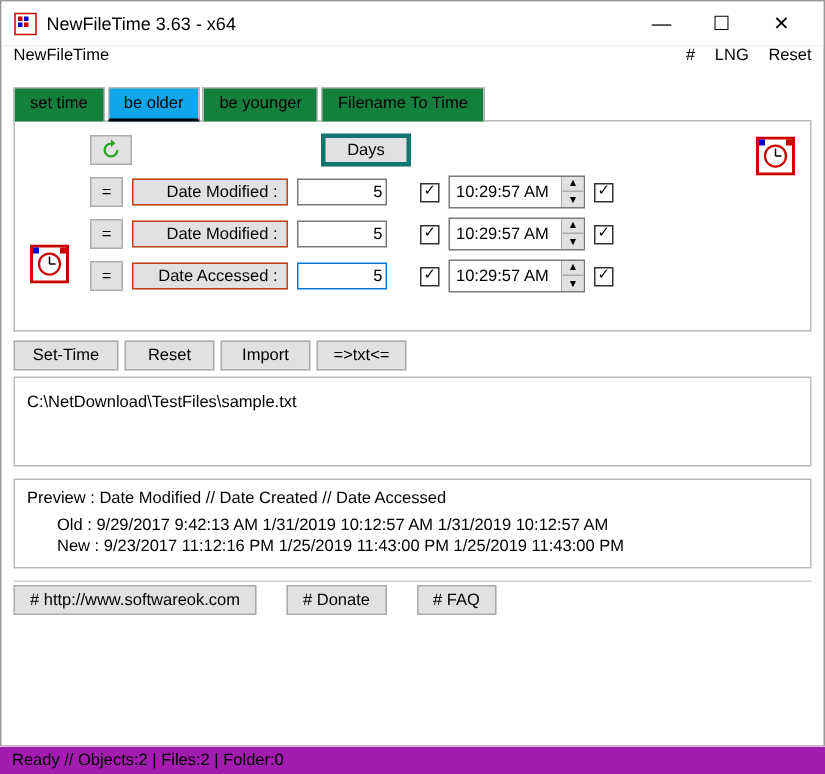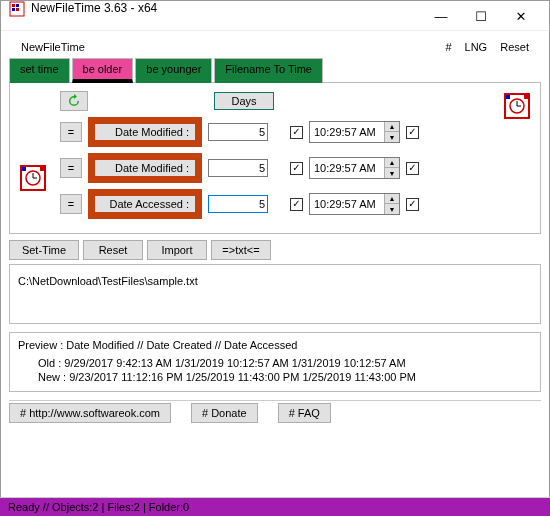--- a/index.html
+++ b/index.html
@@ -1,33 +1,33 @@
 <!DOCTYPE html>
 <html><head>
 <meta charset="utf-8">
 <style>
 *{box-sizing:border-box;margin:0;padding:0;font-family:'Segoe UI',Tahoma,sans-serif;font-size:11px;color:#000}
 body{background:#fff;width:550px;height:516px;overflow:hidden;border:1px solid #999}
-.titlebar{height:30px;display:flex;padding:0 8px;background:#fff;border-bottom:1px solid #eee}
+.titlebar{height:30px;display:flex;align-items:center;padding:0 8px;background:#fff;border-bottom:1px solid #eee}
 .titlebar .app-icon{width:16px;height:16px;margin-right:6px}
 .titlebar .title{flex:1;font-size:12px}
 .titlebar .win-btn{width:40px;height:30px;display:flex;align-items:center;justify-content:center;font-family:Arial;font-size:13px;cursor:default}
-.menubar{height:22px;display:flex;align-items:flex-end;padding:0 20px}
+.menubar{height:22px;display:flex;align-items:flex-start;padding:0 8px}
 .menubar .left{flex:1}
 .menubar .right span{margin-left:10px;cursor:default}
 .content{padding:4px 8px}
 .tabs{display:flex;border-bottom:1px solid #bbb;margin-bottom:0}
 .tab{padding:4px 10px;border:1px solid #bbb;border-bottom:none;background:#15803d;margin-right:2px;cursor:default;position:relative;top:1px}
-.tab.active{background:#ec4899;border-bottom:4px solid #000000}
+.tab.active{background:#0ea5e9;border-bottom:2px solid #000000}
 .tab-panel{border:1px solid #bbb;border-top:none;padding:8px 10px;min-height:140px;position:relative}
 .btn{border:1px solid #adadad;background:#e1e1e1;padding:2px 10px;cursor:default;display:inline-flex;align-items:center;justify-content:center;min-height:20px}
 .btn.small{padding:0 6px;min-width:22px}
-.days-header{width:60px;text-align:center;border:1px solid #0f766e;background:#e1e1e1;padding:2px 12px}
+.days-header{width:60px;text-align:center;border:3px solid #0f766e;background:#e1e1e1;padding:2px 12px}
 .row{display:flex;align-items:center;gap:6px;margin-bottom:6px}
-.label-box{width:114px;text-align:right;padding:2px 6px;border:7px solid #c2410c;background:#e1e1e1}
+.label-box{width:104px;text-align:right;padding:2px 6px;border:1px solid #c2410c;background:#e1e1e1}
 .num-input{width:60px;padding:2px;border:1px solid #7a7a7a;text-align:right}
 .num-input.focus{border:1px solid #0078d7}
 .chk{width:13px;height:13px;border:1px solid #333;display:inline-flex;align-items:center;justify-content:center;font-size:10px;line-height:1}
 .time-box{display:inline-flex;border:1px solid #7a7a7a}
 .time-box input{border:none;width:74px;padding:2px 4px}
 .spin{display:flex;flex-direction:column;border-left:1px solid #adadad}
 .spin div{width:14px;height:10px;font-size:7px;display:flex;align-items:center;justify-content:center;background:#e1e1e1;border-bottom:1px solid #adadad;cursor:default}
 .spin div:last-child{border-bottom:none}
 .clock-icon{width:26px;height:26px}
 .action-row{display:flex;gap:4px;margin-top:6px}

